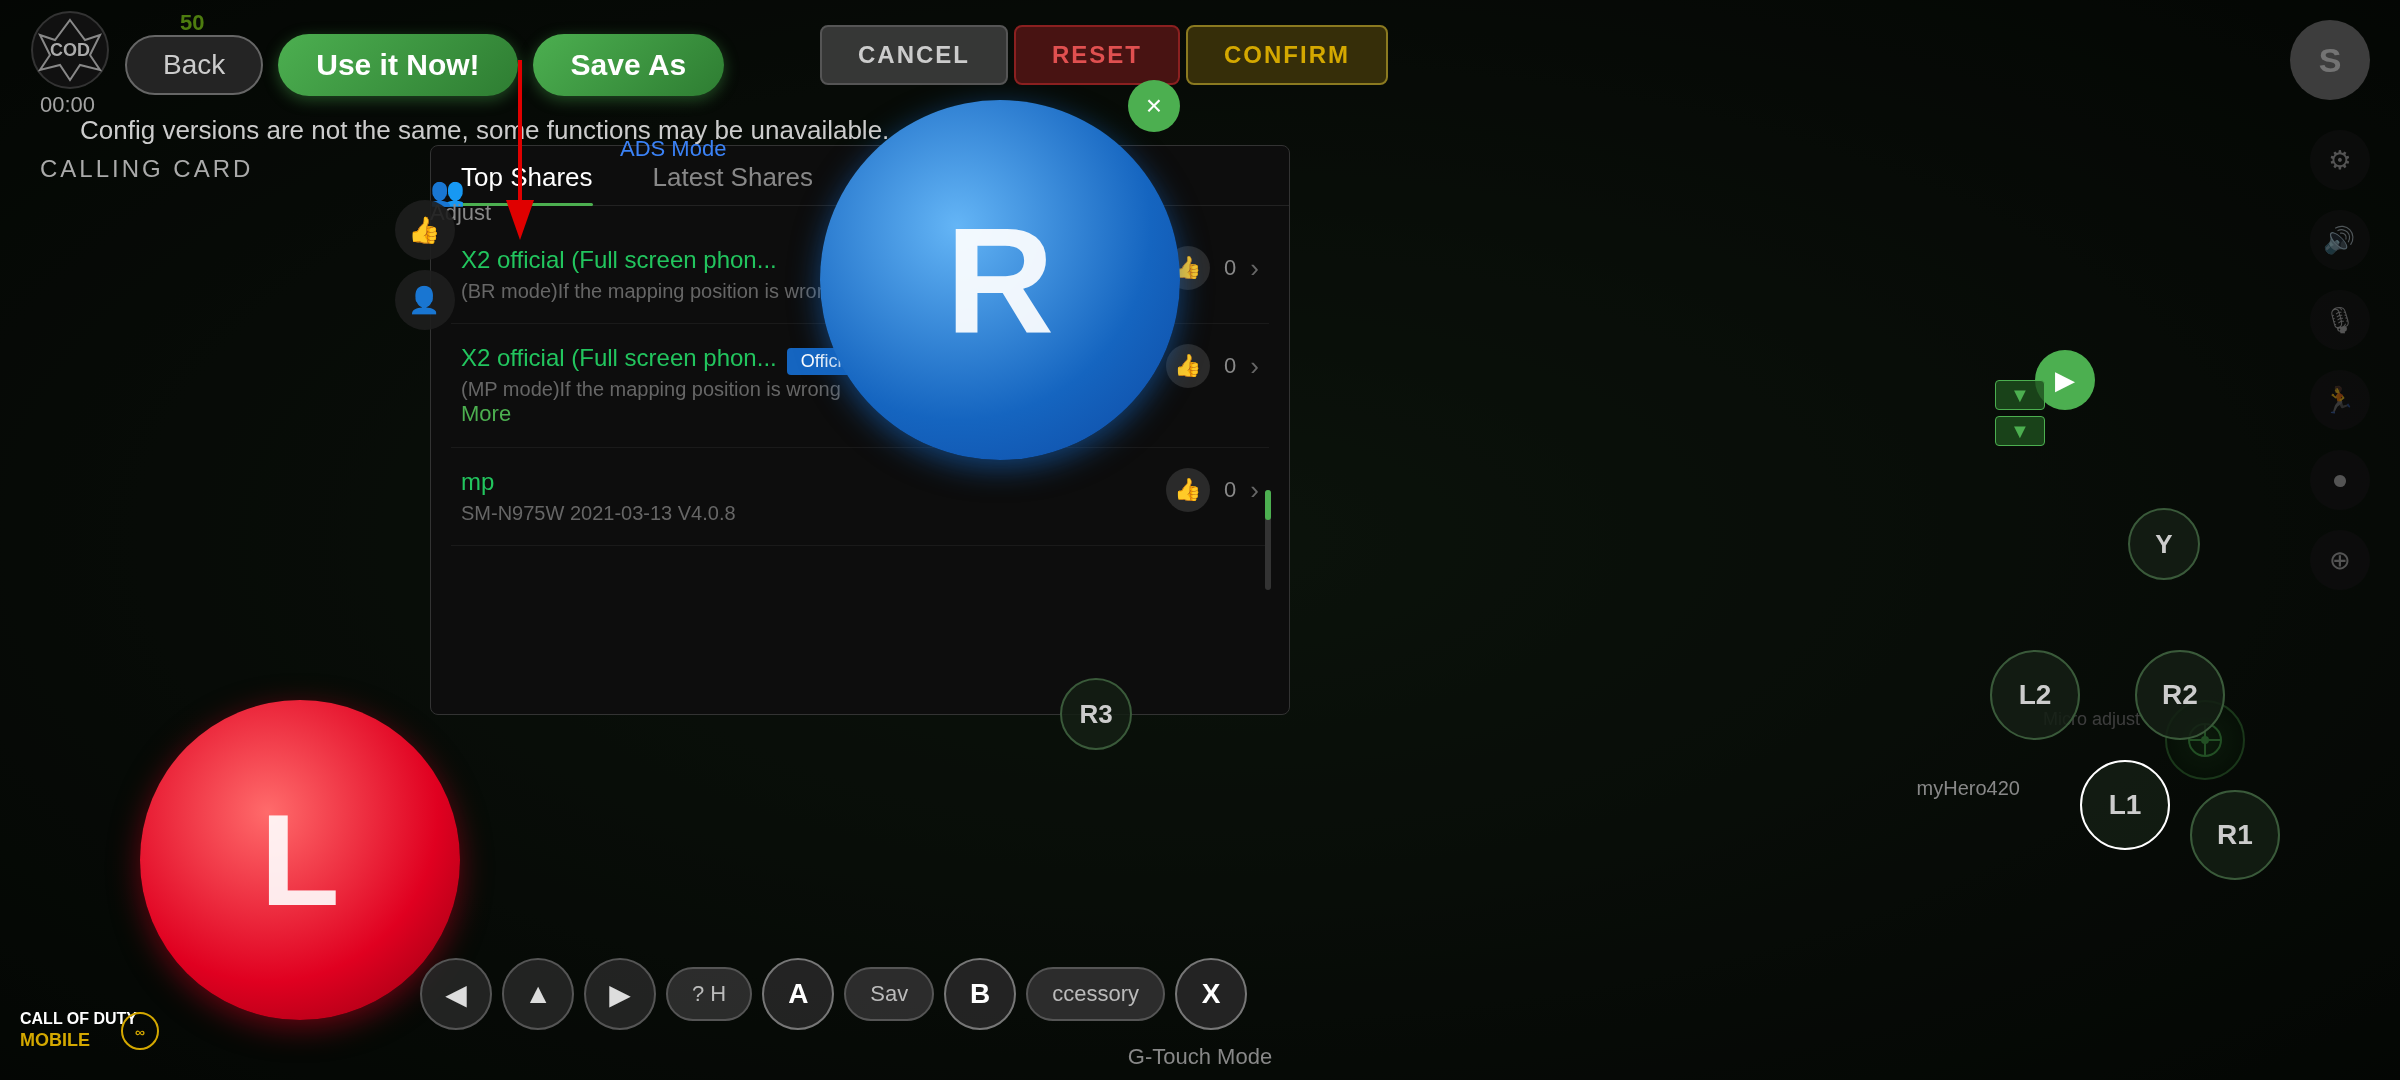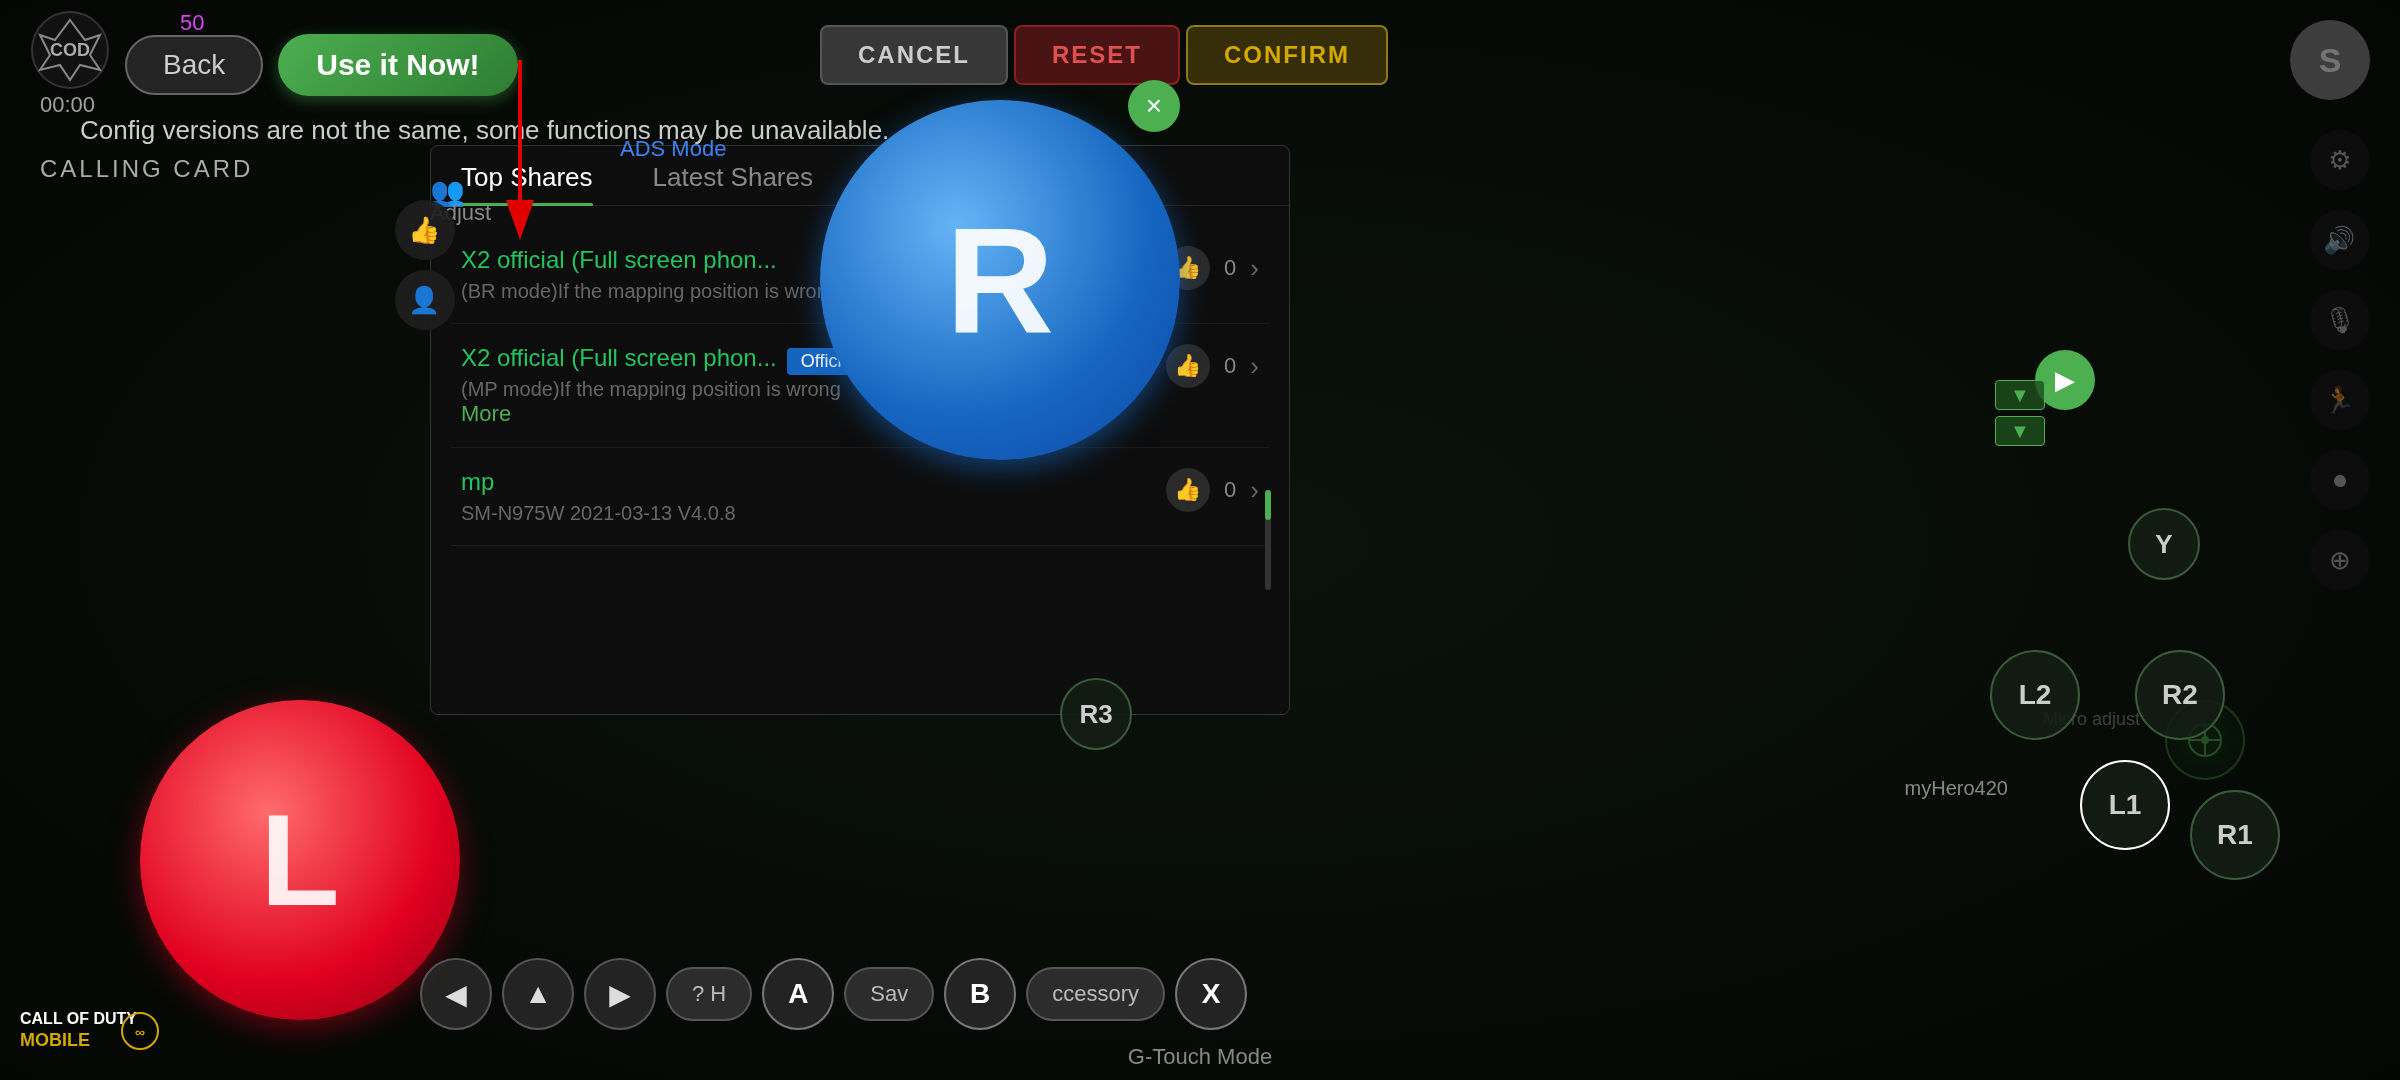--- a/index.html
+++ b/index.html
@@ -546,23 +546,24 @@
       left: 40px;
       color: #a3a3a3;
       font-size: 22px;
       z-index: 10;
     }
 
     .hud-score {
       position: absolute;
       top: 10px;
       left: 180px;
-      color: #d946ef;
+      color: #4d7c0f;
       font-size: 22px;
       z-index: 10;
+      font-weight: bold;
     }
 
     
     .play-btn {
       position: absolute;
       right: 305px;
       top: 350px;
       width: 60px;
       height: 60px;
       background: #4caf50;
@@ -597,21 +598,21 @@
       align-items: center;
       justify-content: center;
       color: #4caf50;
       font-size: 20px;
       cursor: pointer;
     }
 
     
     .username-label {
       position: absolute;
-      right: 392px;
+      right: 380px;
       bottom: 280px;
       color: #888;
       font-size: 20px;
       z-index: 6;
     }
 
     
     .cod-icon-bg {
       position: absolute;
       top: 10px;
@@ -654,20 +655,21 @@
   </svg>
 </div>
 
 <div class="hud-timer">00:00</div>
 <div class="hud-score">50</div>
 
 <div class="top-bar">
   <div style="width:90px; height:90px; flex-shrink:0;"></div>
   <button class="btn-back">Back</button>
   <button class="btn-use-now">Use it Now!</button>
+  <button class="btn-save-as">Save As</button>
 </div>
 
 <div class="action-bar">
   <button class="btn-cancel">CANCEL</button>
   <button class="btn-reset">RESET</button>
   <button class="btn-confirm">CONFIRM</button>
 </div>
 
 <svg class="red-arrow" viewBox="0 0 60 180">
   <defs>

